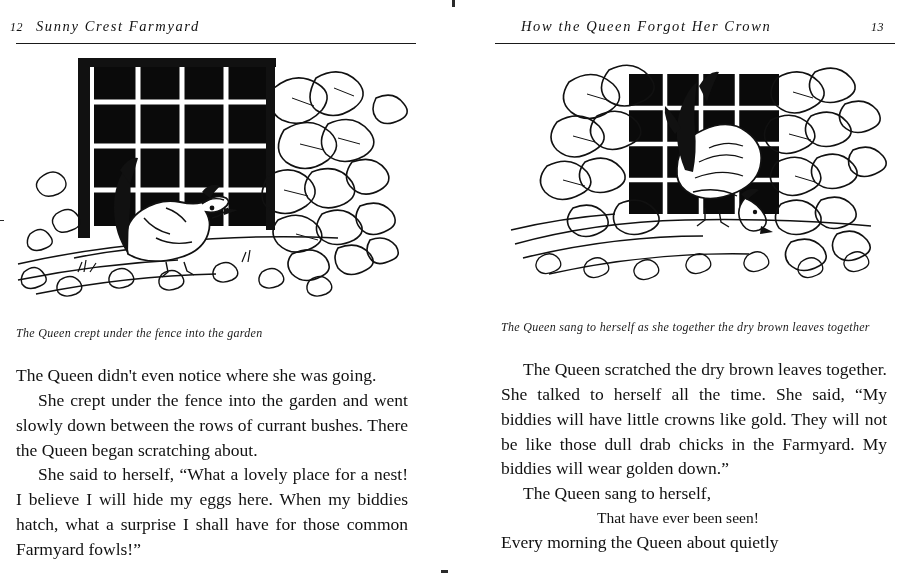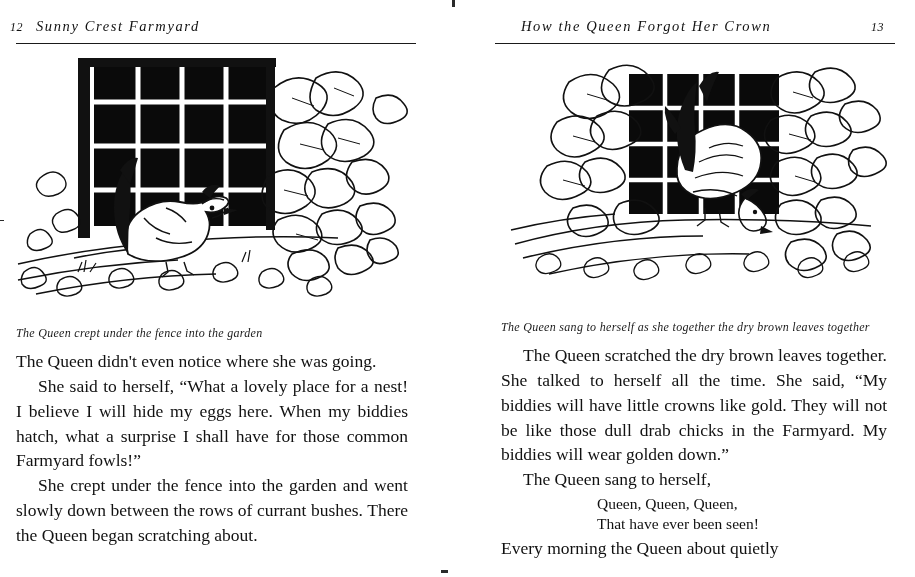--- a/index.html
+++ b/index.html
@@ -82,21 +82,21 @@
     font-size: 12px;
     letter-spacing: 0.3px;
     margin-top: 22px;
     color: #1a1a1a;
   }
   .caption-left { width: 400px; margin-left: 6px; }
   .caption-right { width: 400px; margin-left: 6px; }
 
   
   .body-text {
-    margin-top: 8px;
+    margin-top: 22px;
     font-size: 17.5px;
     line-height: 1.42;
     text-align: justify;
     color: #111;
   }
   .body-left { width: 392px; margin-left: 6px; }
   .body-right { width: 386px; margin-left: 6px; }
   .body-text p {
     margin: 0;
     text-indent: 0;
@@ -248,22 +248,22 @@
 
           <rect x="72" y="258" width="3" height="3" fill="#111"></rect>
         </g>
       </svg>
     </div>
 
     <div class="caption caption-left">The Queen crept under the fence into the garden</div>
 
     <div class="body-text body-left">
       <p>The Queen didn't even notice where she was going.</p>
+      <p class="indent">She crept under the fence into the garden and went slowly down between the rows of currant bushes.   There the Queen began scratching about.</p>
       <p class="indent">She said to herself, “What a lovely place for a nest!   I believe I will hide my eggs here.   When my biddies hatch, what a surprise I shall have for those common Farmyard fowls!”</p>
-      <p class="indent">She crept under the fence into the garden and went slowly down between the rows of currant bushes.   There the Queen began scratching about.</p>
     </div>
   </div>
 
   <div class="page page-right">
 
     <div class="runhead">
       <div class="folio"></div>
       <div class="title">How the Queen Forgot Her Crown</div>
       <div class="folio right">13</div>
     </div>
@@ -371,21 +371,20 @@
         </g>
       </svg>
     </div>
 
     <div class="caption caption-right">The Queen sang to herself as she together the dry brown leaves together</div>
 
     <div class="body-text body-right">
       <p class="indent">The Queen scratched the dry brown leaves together.   She talked to herself all the time. She said, “My biddies will have little crowns like gold.   They will not be like those dull drab chicks in the Farmyard.   My biddies will wear golden down.”</p>
       <p class="indent">The Queen sang to herself,</p>
       <div class="verse">
-        <div>Queen, Queen, Queen,</div>
         <div>That have ever been seen!</div>
       </div>
       <p>Every morning the Queen about quietly</p>
     </div>
   </div>
 
   <div class="edge-mark mark-top-center"></div>
   <div class="edge-mark mark-bottom-center"></div>
   <div class="edge-mark mark-left-strip"></div>
 </div>

